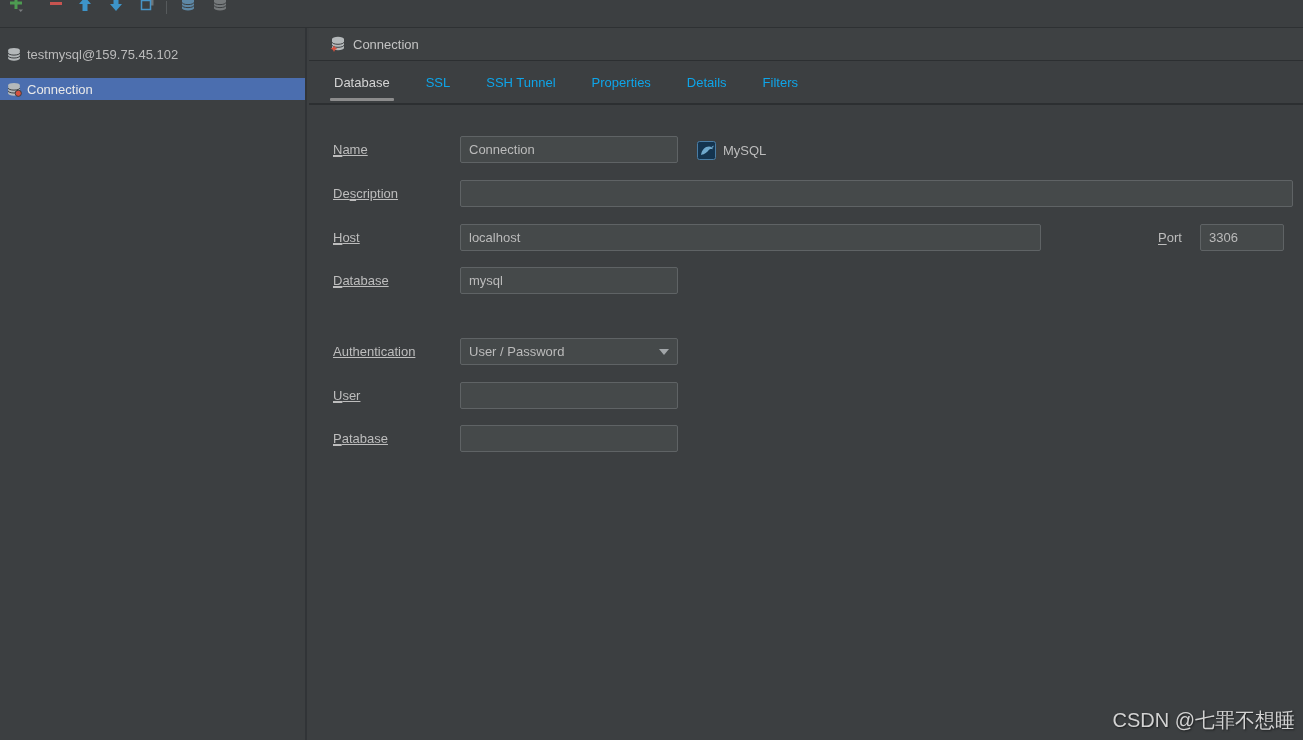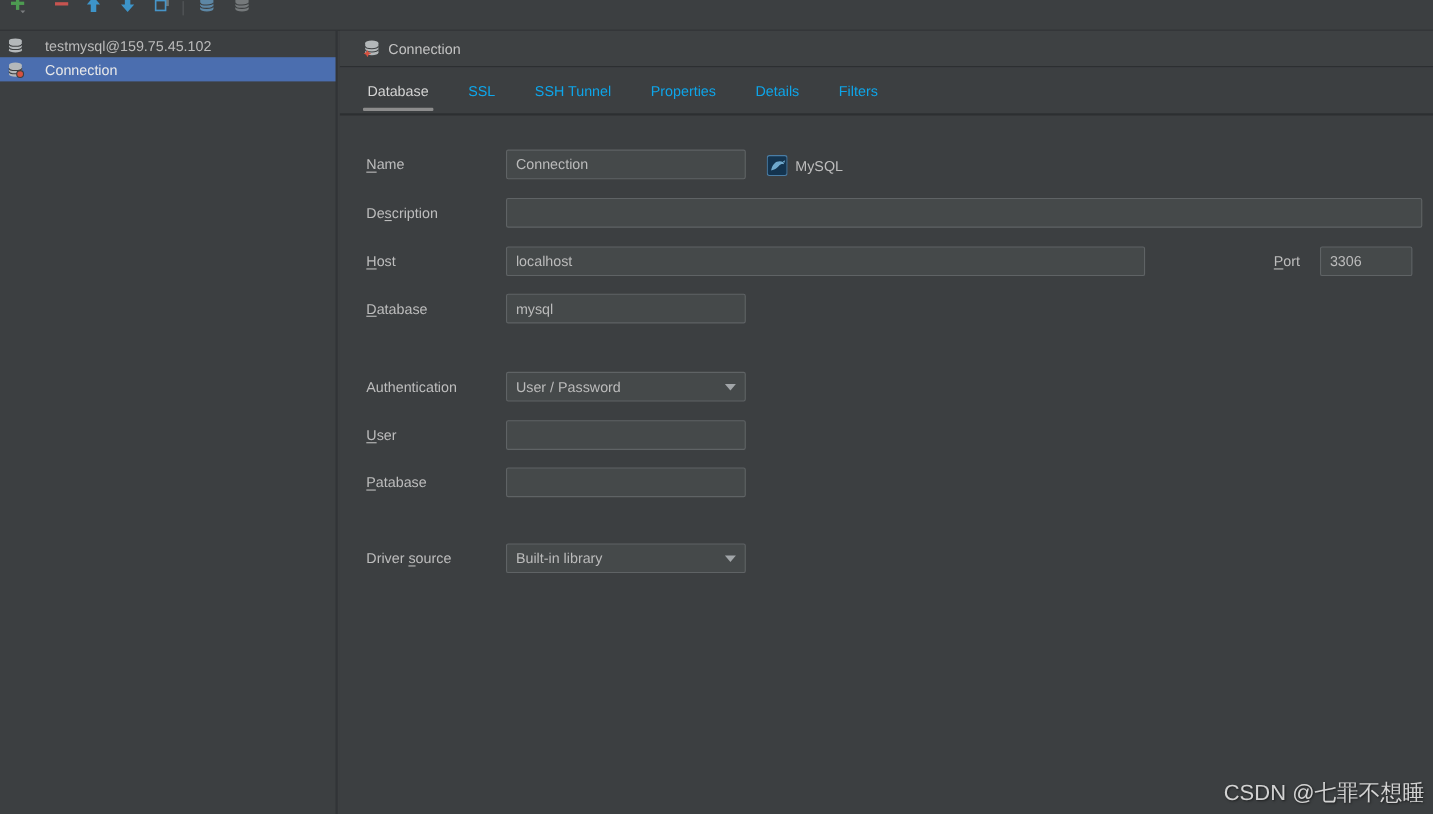--- a/index.html
+++ b/index.html
@@ -18,22 +18,22 @@
   }
   .tb-icon{position:absolute;top:-4px;width:16px;height:16px;display:block;}
   .tb-sep{position:absolute;top:1px;left:166px;width:1px;height:13px;background:#565a5c;}
   
   .sidebar{
     position:absolute;left:0;top:28px;width:307px;bottom:0;
     background:#3c3f41;border-right:2px solid #313437;
     box-sizing:border-box;padding-top:2px;
   }
   .ds-item{
-    height:22px;display:flex;align-items:center;gap:19px;
-    padding-left:7px;cursor:default;white-space:nowrap;
+    height:22px;display:flex;align-items:center;gap:5px;
+    padding-left:7px;cursor:default;white-space:nowrap;margin-top:13px;
   }
   .ds-item.selected{background:#4b6eaf;color:#e9e9e9;}
   .ds-item .db-ico{flex:0 0 auto;}
   
   .main{position:absolute;left:309px;top:28px;right:0;bottom:0;background:#3c3f41;}
   .panel-header{
     height:32px;display:flex;align-items:center;gap:7px;
     padding-left:21px;border-bottom:1px solid #2c2f31;background:#3e4143;
   }
   .panel-title{color:#c3c3c3;}
@@ -48,21 +48,21 @@
   }
   .tab.active{color:#d4d4d4;}
   .tab.active .tab-underline{
     position:absolute;left:-3px;right:-3px;bottom:2px;height:3px;
     background:#8c8c8c;border-radius:1px;
   }
   
   .form{position:absolute;left:0;top:77px;right:0;bottom:0;}
   .frow{position:absolute;height:27px;}
   .flabel{
-    position:absolute;left:24px;line-height:27px;color:#bdbdbd;white-space:nowrap;
+    position:absolute;left:24px;line-height:27px;color:#bdbdbd;white-space:nowrap;text-decoration:underline;
   }
   .flabel u{text-decoration:underline;text-underline-offset:2px;}
   .fld{
     position:absolute;left:151px;height:27px;box-sizing:border-box;
     background:#45494a;border:1px solid #5f6365;border-radius:2px;
     color:#bbbbbb;font-family:"Liberation Sans","DejaVu Sans",sans-serif;
     font-size:13px;padding:0 8px;outline:none;
   }
   .combo{
     display:flex;align-items:center;justify-content:space-between;
@@ -231,24 +231,17 @@
     <div class="frow" style="top:277px;left:0;right:0;">
       <span class="flabel"><span></span><u>U</u><span>ser</span></span>
       <input class="fld w-small" type="text" value="" style="">
     </div>
 
     <div class="frow" style="top:320px;left:0;right:0;">
       <span class="flabel"><span></span><u>P</u><span>atabase</span></span>
       <input class="fld w-small" type="password" value="" style="">
     </div>
 
-    <div class="frow" style="top:389px;left:0;right:0;">
-      <span class="flabel"><span>Driver </span><u>s</u><span>ource</span></span>
-      <div class="fld w-small combo">
-        <span>Built-in library</span>
-        <span class="combo-arrow"></span>
-      </div>
-    </div>
 
   </div>
 
   <div class="watermark">CSDN @七罪不想睡</div>
 </div>
 
 </body></html>

